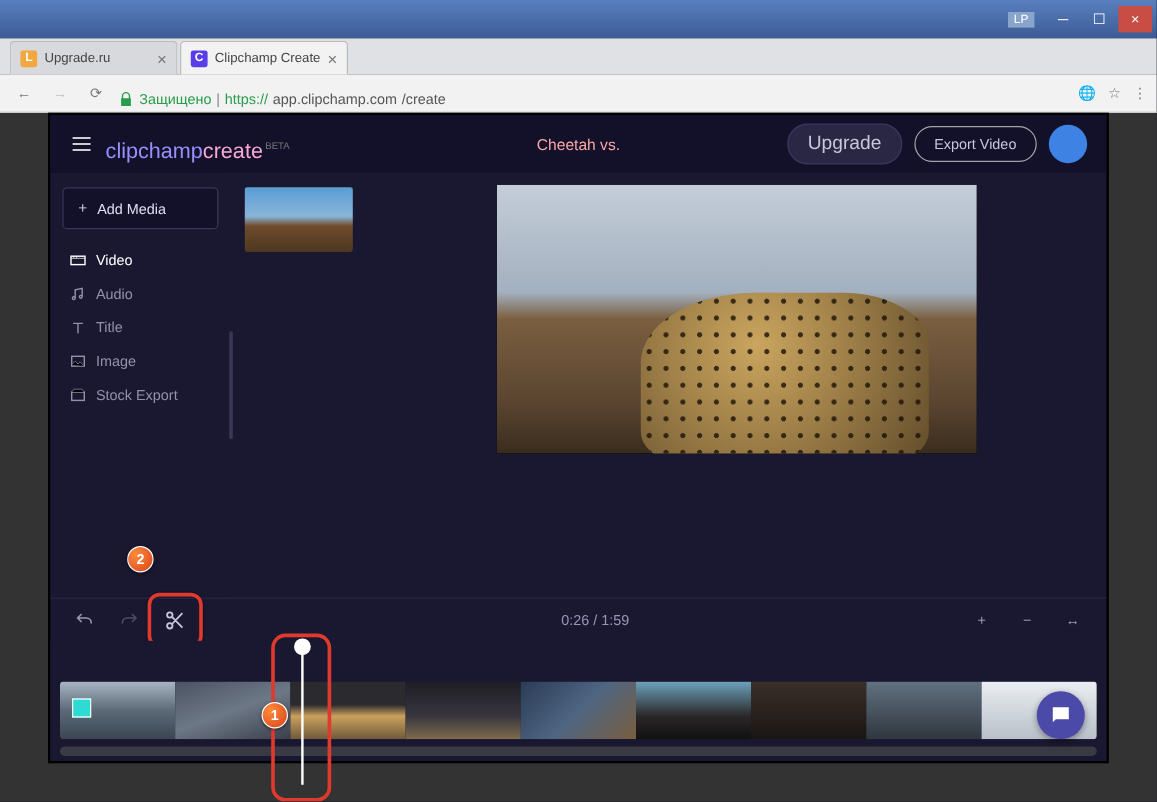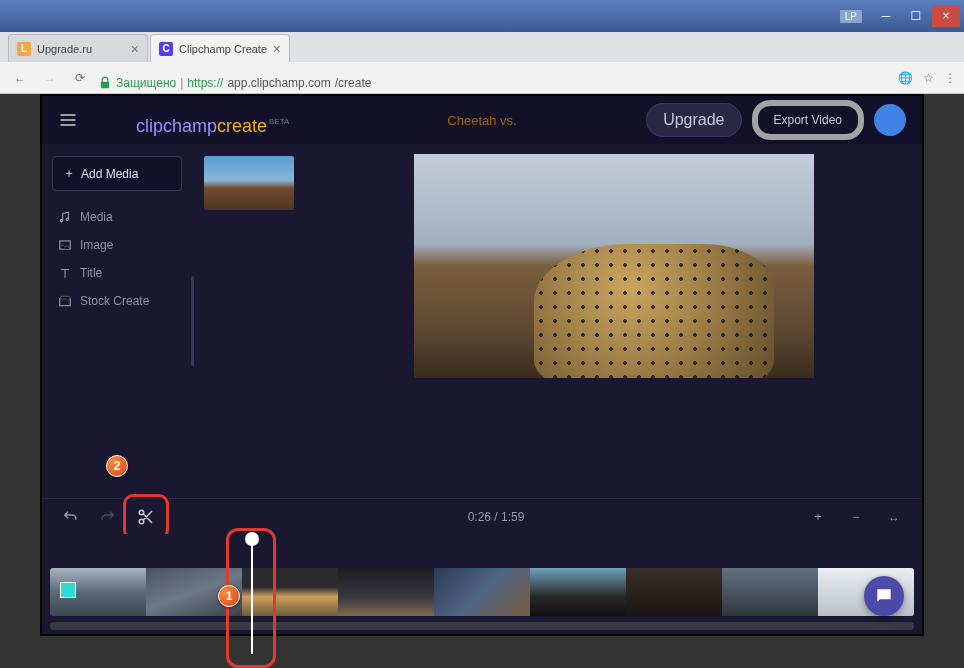--- a/index.html
+++ b/index.html
@@ -28,27 +28,27 @@
 .urlbar .secure { color: #2a9c4d; }
 .urlbar .urlprefix { color: #2a9c4d; }
 .urlbar .urlrest { color: #555; }
 .urlbar .right { display: flex; gap: 10px; color: #777; }
 
 
 .app { position: absolute; top: 94px; left: 40px; right: 40px; bottom: 32px; background: #1a1830; display: flex; flex-direction: column; border: 2px solid #000; }
 .app-header { height: 48px; background: #13112a; display: flex; align-items: center; padding: 0 16px; }
 .hamburger { color: #ccc; width: 20px; }
 .logo { display: flex; align-items: baseline; margin-left: 10px; }
-.logo .a { color: #9a8fff; font-size: 18px; font-weight: 300; margin-left: 48px; }
-.logo .b { color: #eab308; font-size: 18px; font-weight: 300; }
+.logo .a { color: #9a8fff; font-size: 18px; font-weight: 300; }
+.logo .b { color: #f9a8d4; font-size: 18px; font-weight: 300; }
 .logo .beta { color: #777; font-size: 8px; margin-left: 2px; position: relative; top: -8px; margin-top: 22px; }
-.project-title { position: absolute; left: 50%; transform: translateX(-50%); color: #a16207; font-size: 13px; }
+.project-title { position: absolute; left: 50%; transform: translateX(-50%); color: #fca5a5; font-size: 13px; }
 .header-right { margin-left: auto; display: flex; align-items: center; gap: 10px; }
 .btn-upgrade { background: #2a2744; color: #c8c5dd; border: 1px solid #3b3860; border-radius: 18px; padding: 7px 16px; font-size: 16px; }
-.btn-export { background: transparent; color: #c8c5dd; border: 6px solid #a3a3a3; border-radius: 18px; padding: 7px 16px; font-size: 12px; text-align: center; }
+.btn-export { background: transparent; color: #c8c5dd; border: 1px solid #a3a3a3; border-radius: 18px; padding: 7px 16px; font-size: 12px; text-align: center; }
 .avatar { width: 32px; height: 32px; border-radius: 50%; background: #3e82e6; }
 
 
 .main { flex: 1; display: flex; overflow: hidden; }
 .sidebar { width: 150px; background: #1a1830; padding: 12px 10px; }
 .add-media { width: 100%; background: #13112a; border: 1px solid #3a3658; color: #e0dcf2; border-radius: 4px; padding: 8px 10px; font-size: 12px; display: flex; align-items: center; gap: 6px; }
 .side-list { margin-top: 12px; }
 .side-item { display: flex; align-items: center; gap: 8px; padding: 7px 6px; color: #9490ac; font-size: 12px; }
 .side-item.active { color: #fff; }
 .side-item .dot { color: #7a76a0; font-size: 10px; margin-left: auto; }
@@ -164,45 +164,52 @@
     </div>
   </div>
 
   <div class="main">
     <div class="sidebar">
       <button class="add-media">
         <span>＋</span>
         <span>Add Media</span>
       </button>
       <div class="side-list">
+        <div class="side-item active">
+          <svg width="14" height="14" viewBox="0 0 24 24">
+              <rect x="2" y="6" width="20" height="12" fill="none" stroke="currentColor" stroke-width="2"></rect>
+              <path stroke="currentColor" d="M2 9h20M6 6v3M10 6v3"></path>
+            </svg>
+          <span>Video</span>
+        </div>
         <div class="side-item">
           <svg width="14" height="14" viewBox="0 0 24 24">
               <path fill="none" stroke="currentColor" stroke-width="2" d="M8 18V6l10-2v12M8 18a2 2 0 11-4 0 2 2 0 014 0zm10-2a2 2 0 11-4 0 2 2 0 014 0z"></path>
             </svg>
-          <span>Media</span>
+          <span>Audio</span>
+        </div>
+        <div class="side-item">
+          <svg width="14" height="14" viewBox="0 0 24 24">
+              <path stroke="currentColor" stroke-width="2" d="M5 6h14M12 6v14"></path>
+            </svg>
+          <span>Title</span>
         </div>
         <div class="side-item">
           <svg width="14" height="14" viewBox="0 0 24 24">
               <rect x="3" y="5" width="18" height="14" fill="none" stroke="currentColor" stroke-width="2"></rect>
               <path stroke="currentColor" d="M3 17l5-5 4 4 3-3 6 6"></path>
             </svg>
           <span>Image</span>
         </div>
         <div class="side-item">
           <svg width="14" height="14" viewBox="0 0 24 24">
-              <path stroke="currentColor" stroke-width="2" d="M5 6h14M12 6v14"></path>
-            </svg>
-          <span>Title</span>
-        </div>
-        <div class="side-item">
-          <svg width="14" height="14" viewBox="0 0 24 24">
               <rect x="3" y="8" width="18" height="12" fill="none" stroke="currentColor" stroke-width="2"></rect>
               <path stroke="currentColor" d="M3 8l3-4h12l3 4"></path>
             </svg>
-          <span>Stock Create</span>
+          <span>Stock Export</span>
         </div>
       </div>
     </div>
     <div class="side-scroll-ind"></div>
     <div class="thumb-area">
       <div class="media-thumb"></div>
     </div>
     <div class="preview-pane">
       <div class="preview">
         <div class="cheetah-bg"></div>

